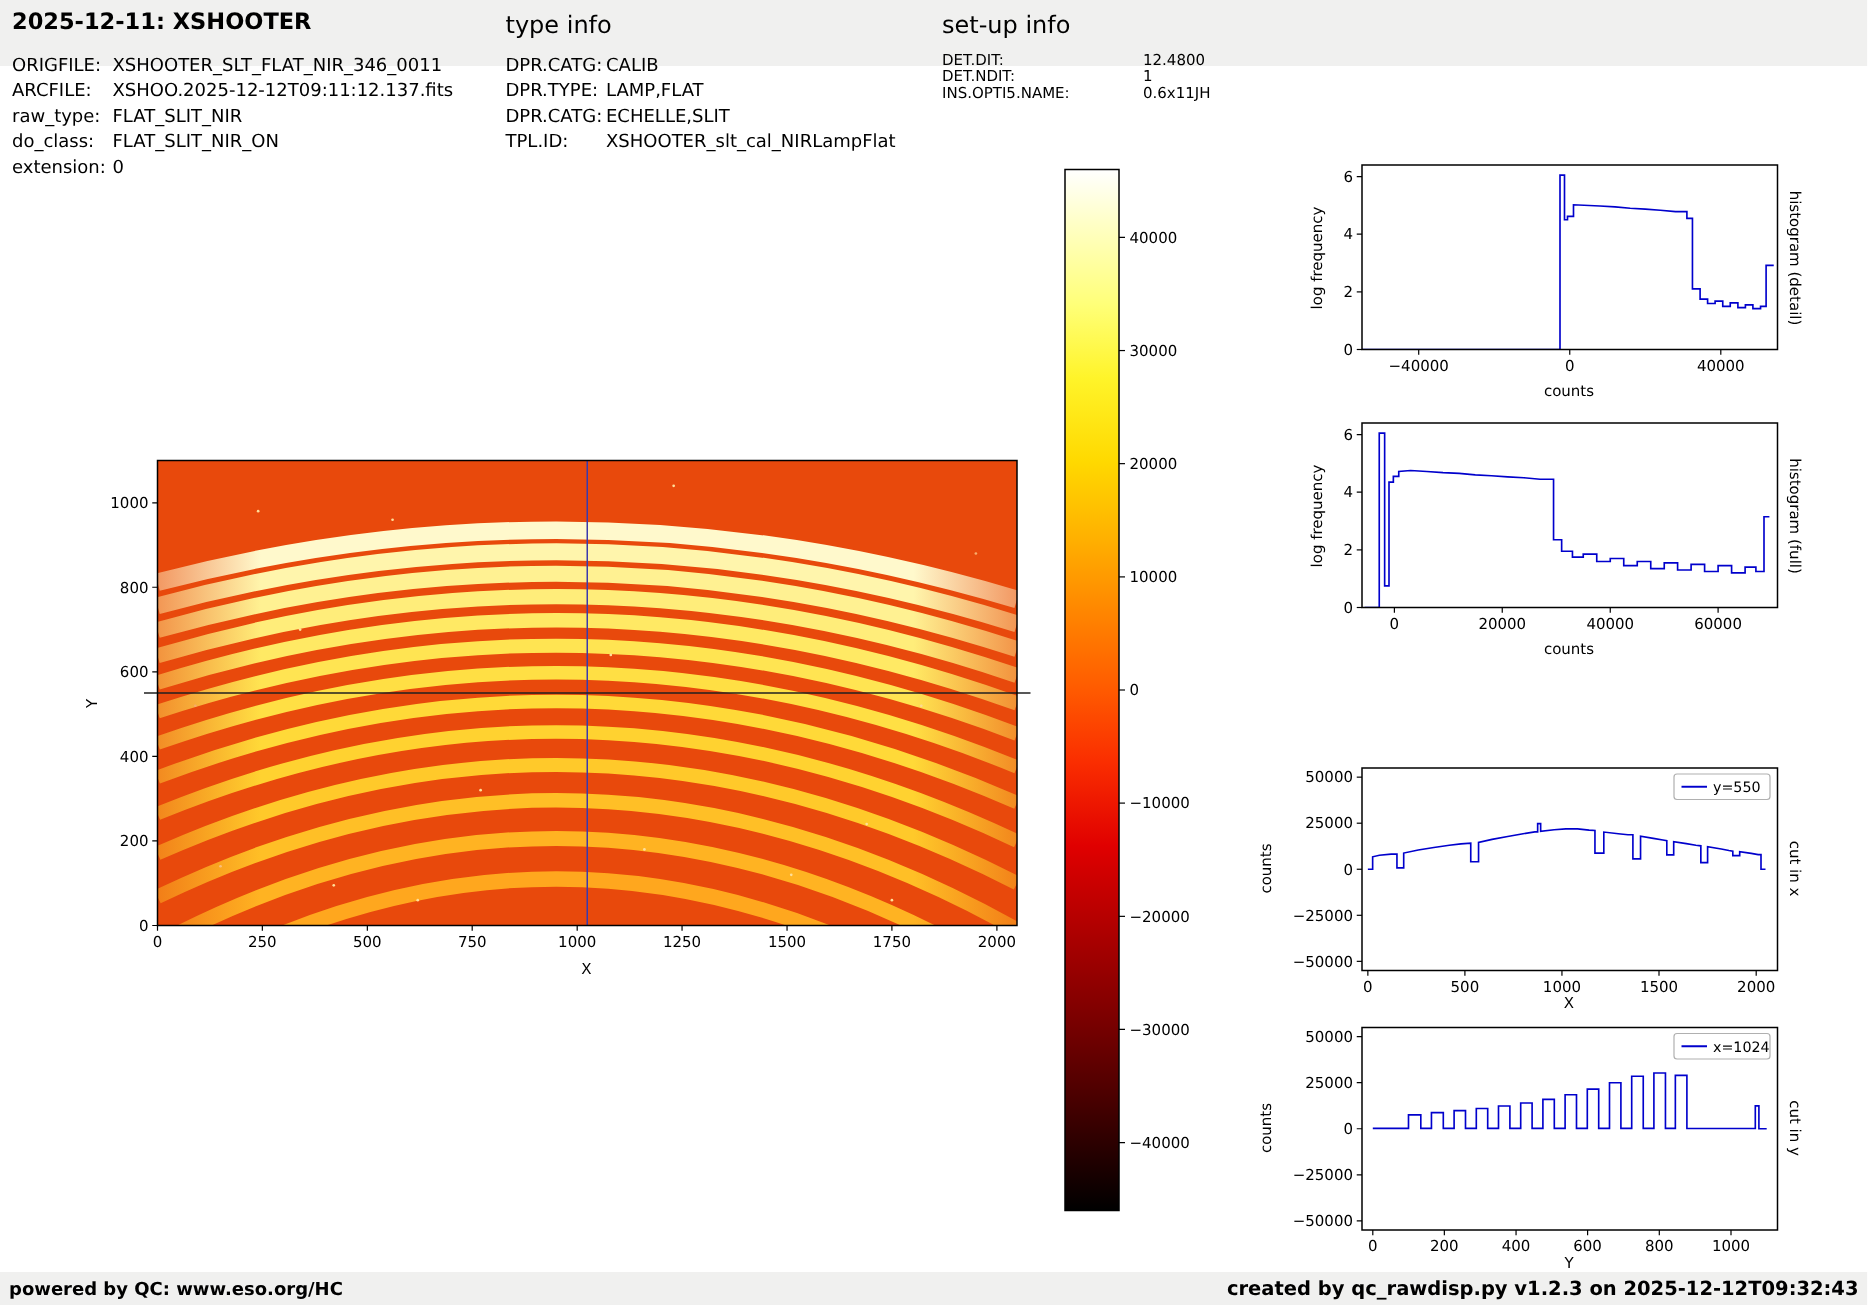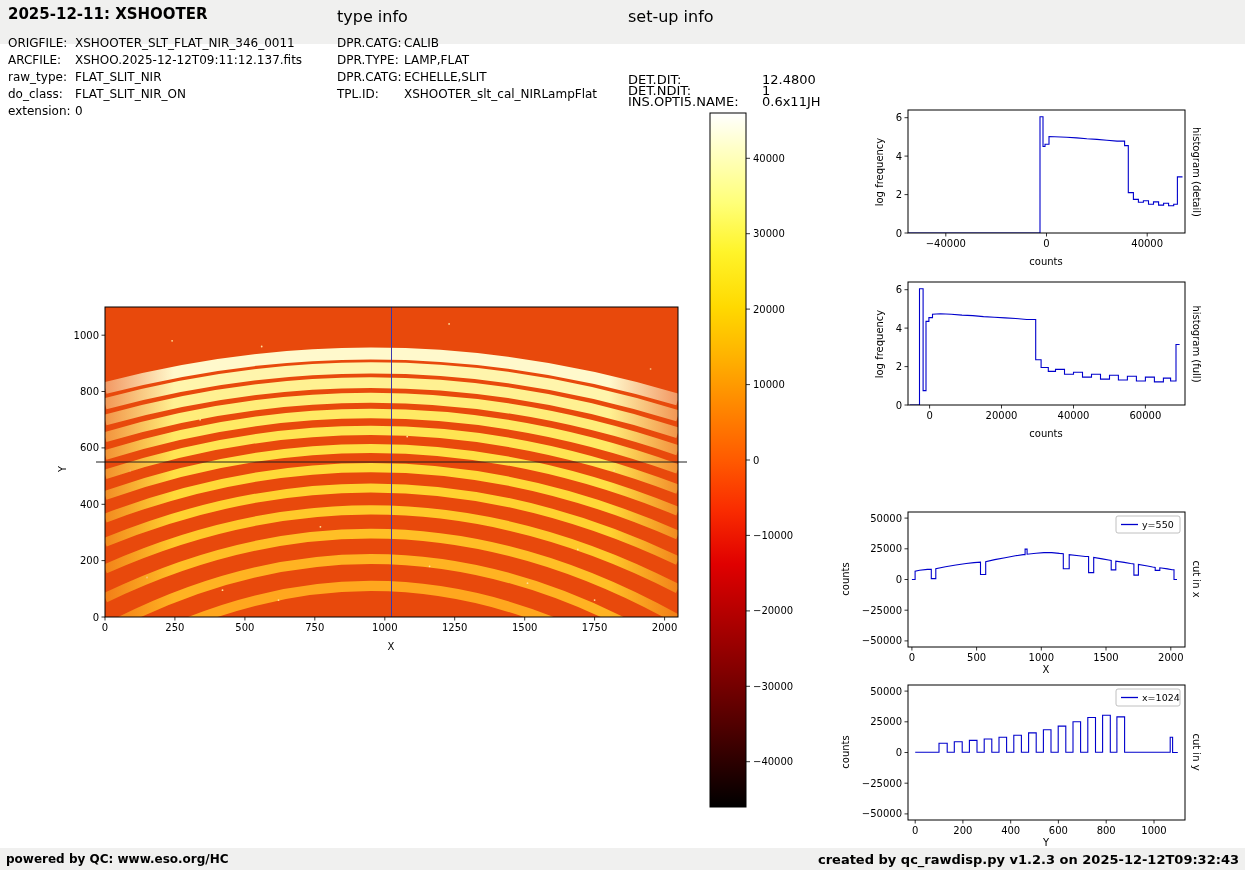--- a/index.html
+++ b/index.html
@@ -7,21 +7,21 @@
   body{font-family:"DejaVu Sans","Liberation Sans",sans-serif;color:#000;}
   .page{position:relative;width:1245px;height:870px;background:#ffffff;overflow:hidden;}
   .bar{position:absolute;left:0;right:0;background:#f0f0ef;}
   .header-bar{top:0;height:44px;}
   .footer-bar{bottom:0;height:22px;}
   .title{position:absolute;left:8px;top:5px;font-size:15px;font-weight:bold;white-space:nowrap;}
   .bar-label{position:absolute;top:7px;font-size:16px;white-space:nowrap;}
   .meta-block{position:absolute;font-size:12px;}
   .meta-row{display:flex;line-height:17px;white-space:nowrap;}
   .meta-row .lbl{flex:none;width:67px;}
-  .meta-block.setup{font-size:13px;margin-top:39px;}
+  .meta-block.setup{font-size:10px;}
   .meta-block.setup .meta-row{line-height:11px;}
   .meta-block.setup .meta-row .lbl{width:134px;}
   .plot{position:absolute;}
   .plot svg{position:absolute;left:0;top:0;display:block;}
   svg text{font-family:"DejaVu Sans","Liberation Sans",sans-serif;fill:#000;}
   .ylab,.xlab,.rlab{position:absolute;font-size:10px;white-space:nowrap;}
   .ylab{transform:translate(-50%,-50%) rotate(-90deg);}
   .rlab{transform:translate(-50%,-50%) rotate(90deg);}
   .xlab{transform:translateX(-50%);}
   .footer-left{position:absolute;left:6px;top:4px;font-size:12px;font-weight:bold;white-space:nowrap;}

